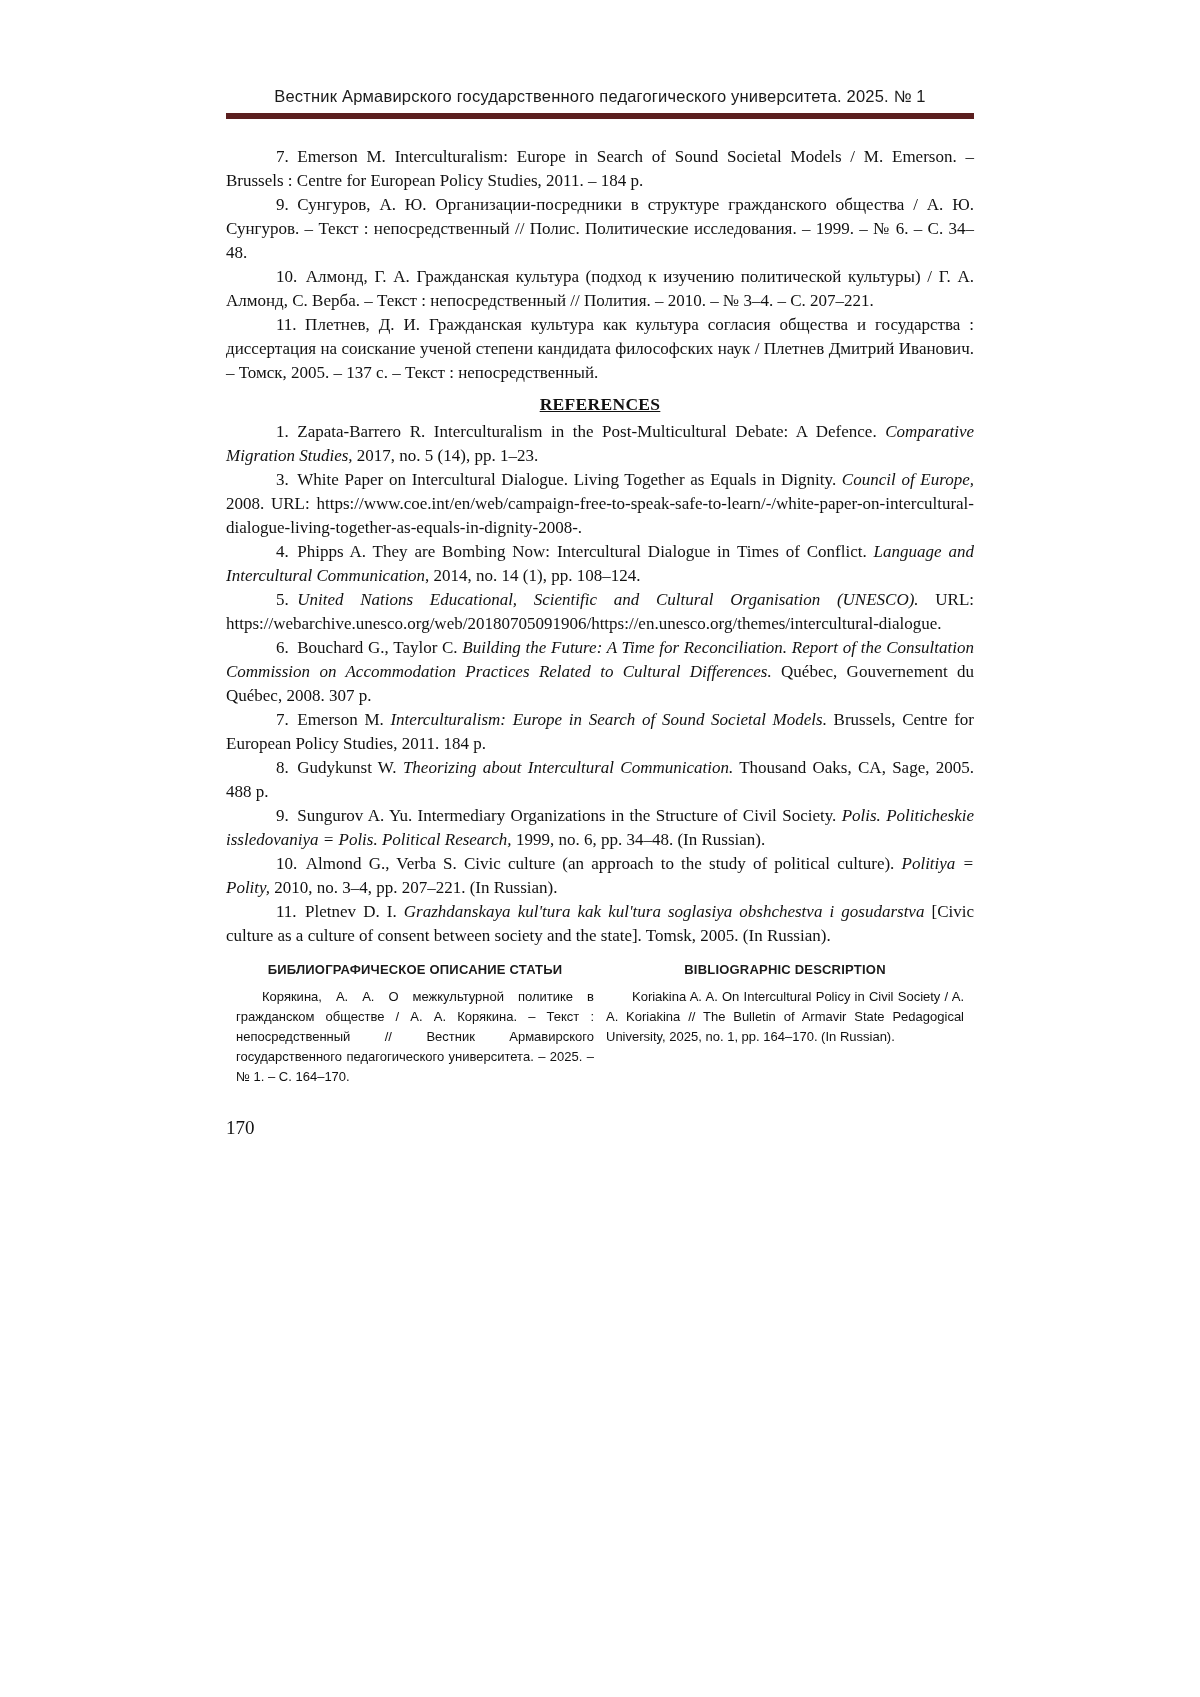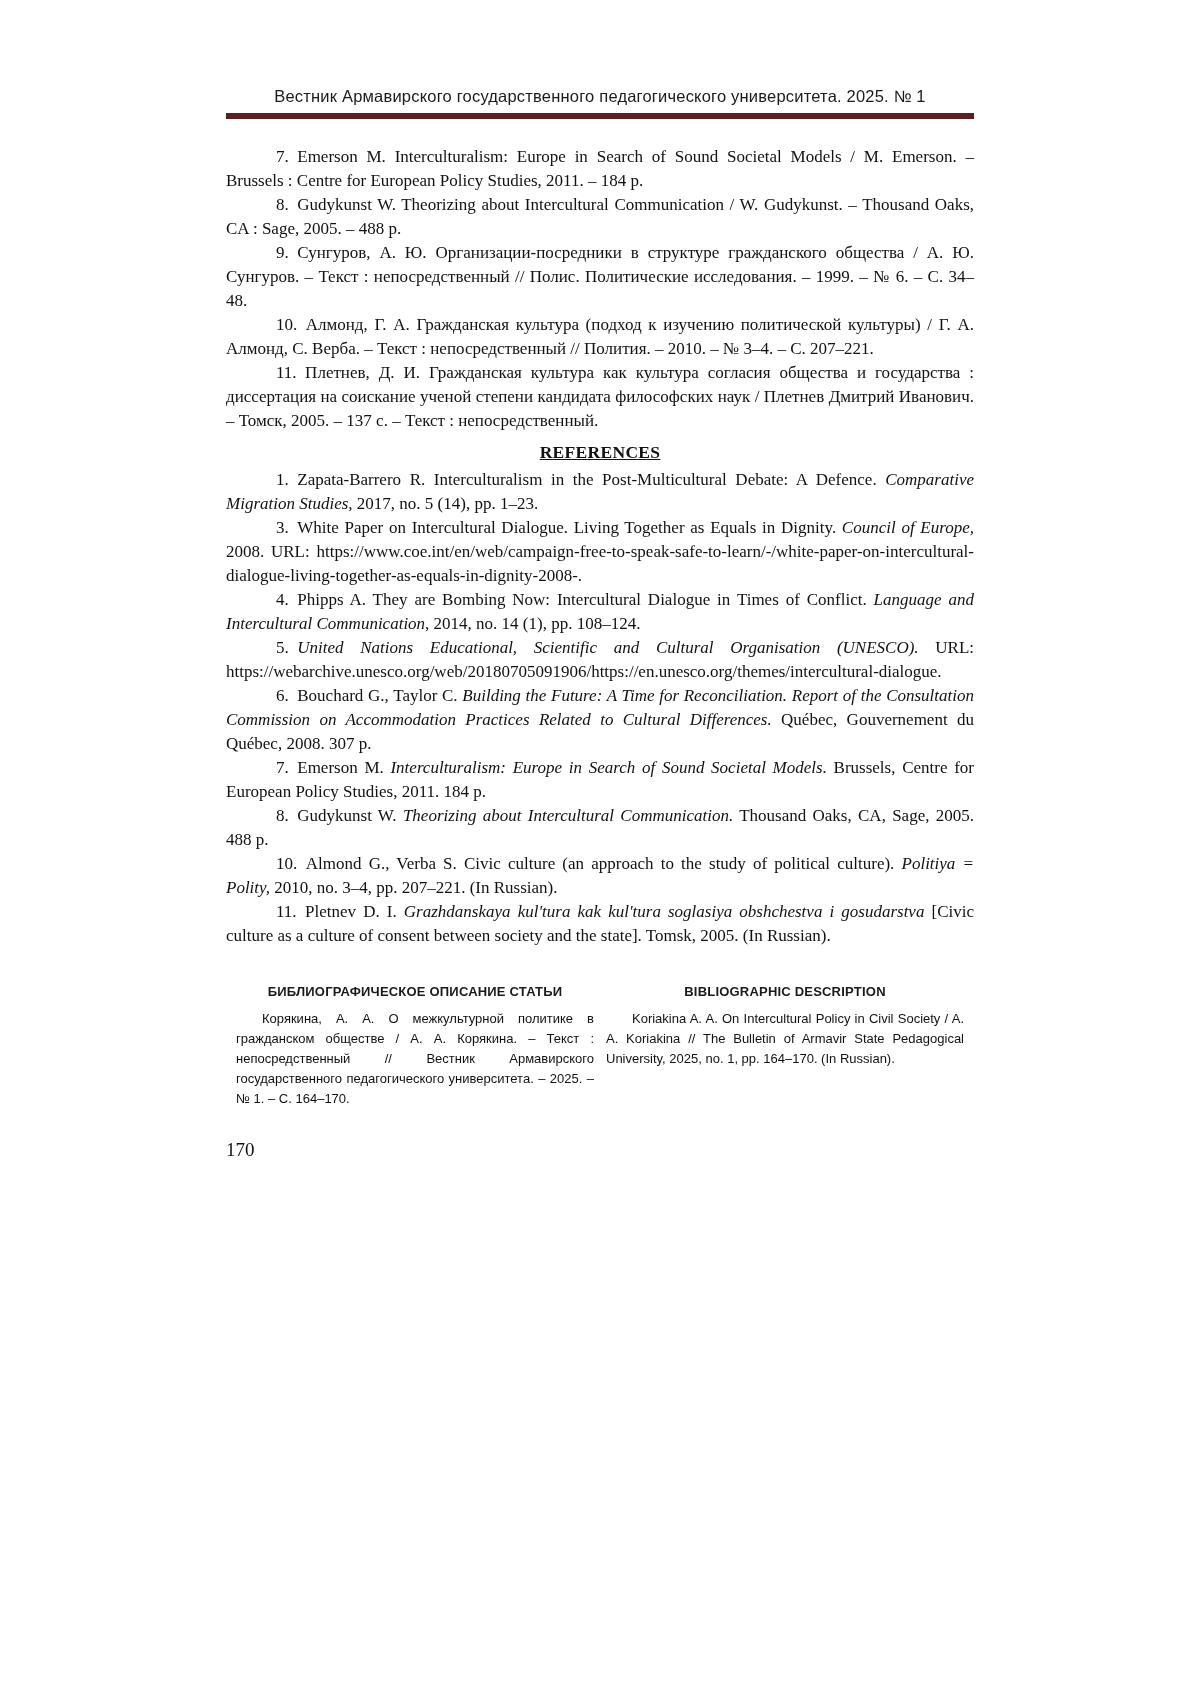--- a/index.html
+++ b/index.html
@@ -55,21 +55,21 @@
     font-weight: bold;
     text-align: center;
     margin: 9px 0 5px 0;
     font-family: "Liberation Serif", serif;
     letter-spacing: 0.3px;
     text-decoration: underline;
   }
   .biblio {
     display: flex;
     gap: 12px;
-    margin-top: 36px;
+    margin-top: 14px;
     padding: 0 10px;
     font-family: "Liberation Sans", sans-serif;
   }
   .biblio-col { flex: 1; min-width: 0; }
   .biblio-heading {
     font-weight: bold;
     font-size: 13px;
     line-height: 16px;
     text-align: center;
     letter-spacing: 0.2px;
@@ -97,36 +97,36 @@
 
   <header class="page-header">
     <div class="journal-title">Вестник Армавирского государственного педагогического университета. 2025. № 1</div>
     <div class="header-rule"></div>
   </header>
 
   <main class="content">
 
     <section class="refs">
         <p class="ref"><span>7. Emerson M. Interculturalism: Europe in Search of Sound Societal Models / M. Emerson. – Brussels : Centre for European Policy Studies, 2011. – 184 p.</span></p>
-        <p class="ref"><span>8. Gudykunst W. Theorizing about Intercultural Communication / W. Gudykunst. – Thousand Oaks, CA : Sage, 2005. – 488 p.</span></p>
         <p class="ref"><span>9. Сунгуров, А. Ю. Организации-посредники в структуре гражданского общества / А. Ю. Сунгуров. – Текст : непосредственный // Полис. Политические исследования. – 1999. – № 6. – С. 34–48.</span></p>
         <p class="ref"><span>10. Алмонд, Г. А. Гражданская культура (подход к изучению политической культуры) / Г. А. Алмонд, С. Верба. – Текст : непосредственный // Полития. – 2010. – № 3–4. – С. 207–221.</span></p>
         <p class="ref"><span>11. Плетнев, Д. И. Гражданская культура как культура согласия общества и государства : диссертация на соискание ученой степени кандидата философских наук / Плетнев Дмитрий Иванович. – Томск, 2005. – 137 с. – Текст : непосредственный.</span></p>
       </section>
 
     <h2 class="refs-heading">REFERENCES</h2>
 
     <section class="refs">
         <p class="ref"><span>1. Zapata-Barrero R. Interculturalism in the Post-Multicultural Debate: A Defence. </span><span class="it">Comparative Migration Studies,</span><span> 2017, no. 5 (14), pp. 1–23.</span></p>
         <p class="ref"><span>3. White Paper on Intercultural Dialogue. Living Together as Equals in Dignity. </span><span class="it">Council of Europe,</span><span> 2008. URL: https://www.coe.int/en/web/campaign-free-to-speak-safe-to-learn/-/white-paper-on-intercultural-dialogue-living-together-as-equals-in-dignity-2008-.</span></p>
         <p class="ref"><span>4. Phipps A. They are Bombing Now: Intercultural Dialogue in Times of Conflict. </span><span class="it">Language and Intercultural Communication</span><span>, 2014, no. 14 (1), pp. 108–124.</span></p>
         <p class="ref"><span>5. </span><span class="it">United Nations Educational, Scientific and Cultural Organisation (UNESCO).</span><span> URL: https://webarchive.unesco.org/web/20180705091906/https://en.unesco.org/themes/intercultural-dialogue.</span></p>
         <p class="ref"><span>6. Bouchard G., Taylor C. </span><span class="it">Building the Future: A Time for Reconciliation. Report of the Consultation Commission on Accommodation Practices Related to Cultural Differences.</span><span> Québec, Gouvernement du Québec, 2008. 307 p.</span></p>
         <p class="ref"><span>7. Emerson M. </span><span class="it">Interculturalism: Europe in Search of Sound Societal Models.</span><span> Brussels, Centre for European Policy Studies, 2011. 184 p.</span></p>
         <p class="ref"><span>8. Gudykunst W. </span><span class="it">Theorizing about Intercultural Communication.</span><span> Thousand Oaks, CA, Sage, 2005. 488 p.</span></p>
+        <p class="ref"><span>9. Sungurov A. Yu. Intermediary Organizations in the Structure of Civil Society. </span><span class="it">Polis. Politicheskie issledovaniya = Polis. Political Research,</span><span> 1999, no. 6, pp. 34–48. (In Russian).</span></p>
         <p class="ref"><span>10. Almond G., Verba S. Civic culture (an approach to the study of political culture). </span><span class="it">Politiya = Polity,</span><span> 2010, no. 3–4, pp. 207–221. (In Russian).</span></p>
         <p class="ref"><span>11. Pletnev D. I. </span><span class="it">Grazhdanskaya kul'tura kak kul'tura soglasiya obshchestva i gosudarstva</span><span> [Civic culture as a culture of consent between society and the state]. Tomsk, 2005. (In Russian).</span></p>
       </section>
 
     <section class="biblio">
       <div class="biblio-col">
         <div class="biblio-heading">БИБЛИОГРАФИЧЕСКОЕ ОПИСАНИЕ СТАТЬИ</div>
         <p class="biblio-text">Корякина, А. А. О межкультурной политике в гражданском обществе / А. А. Корякина. – Текст : непосредственный // Вестник Армавирского государственного педагогического университета. – 2025. – № 1. – С. 164–170.</p>
       </div>
       <div class="biblio-col">

